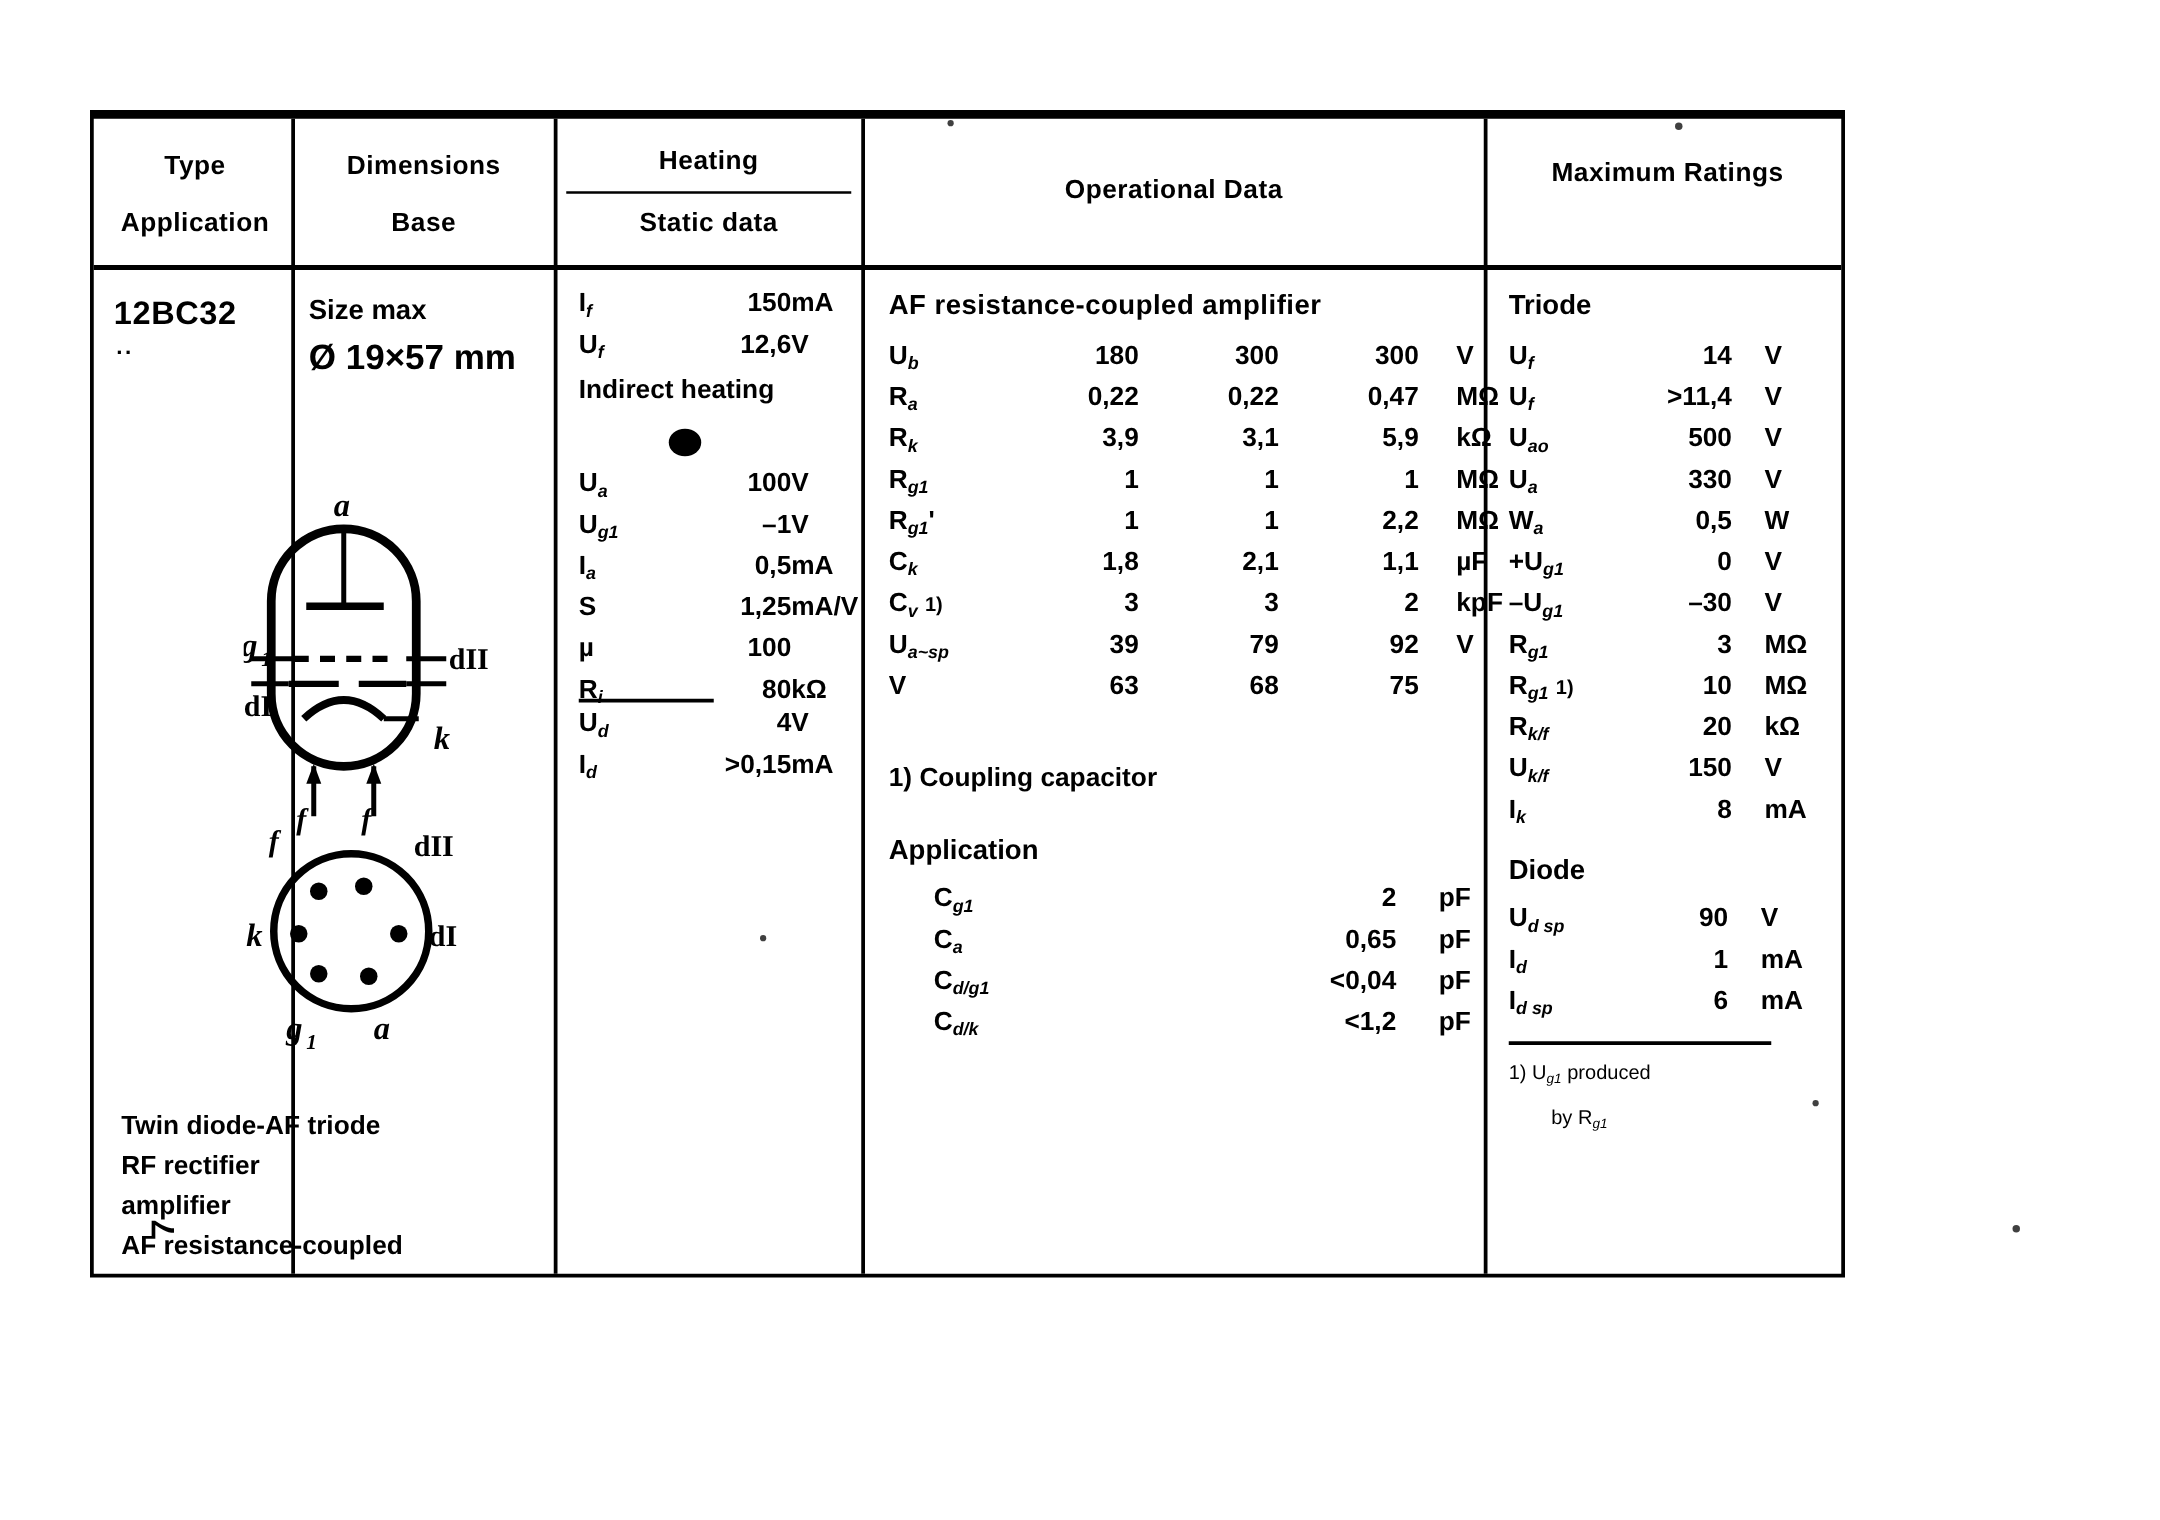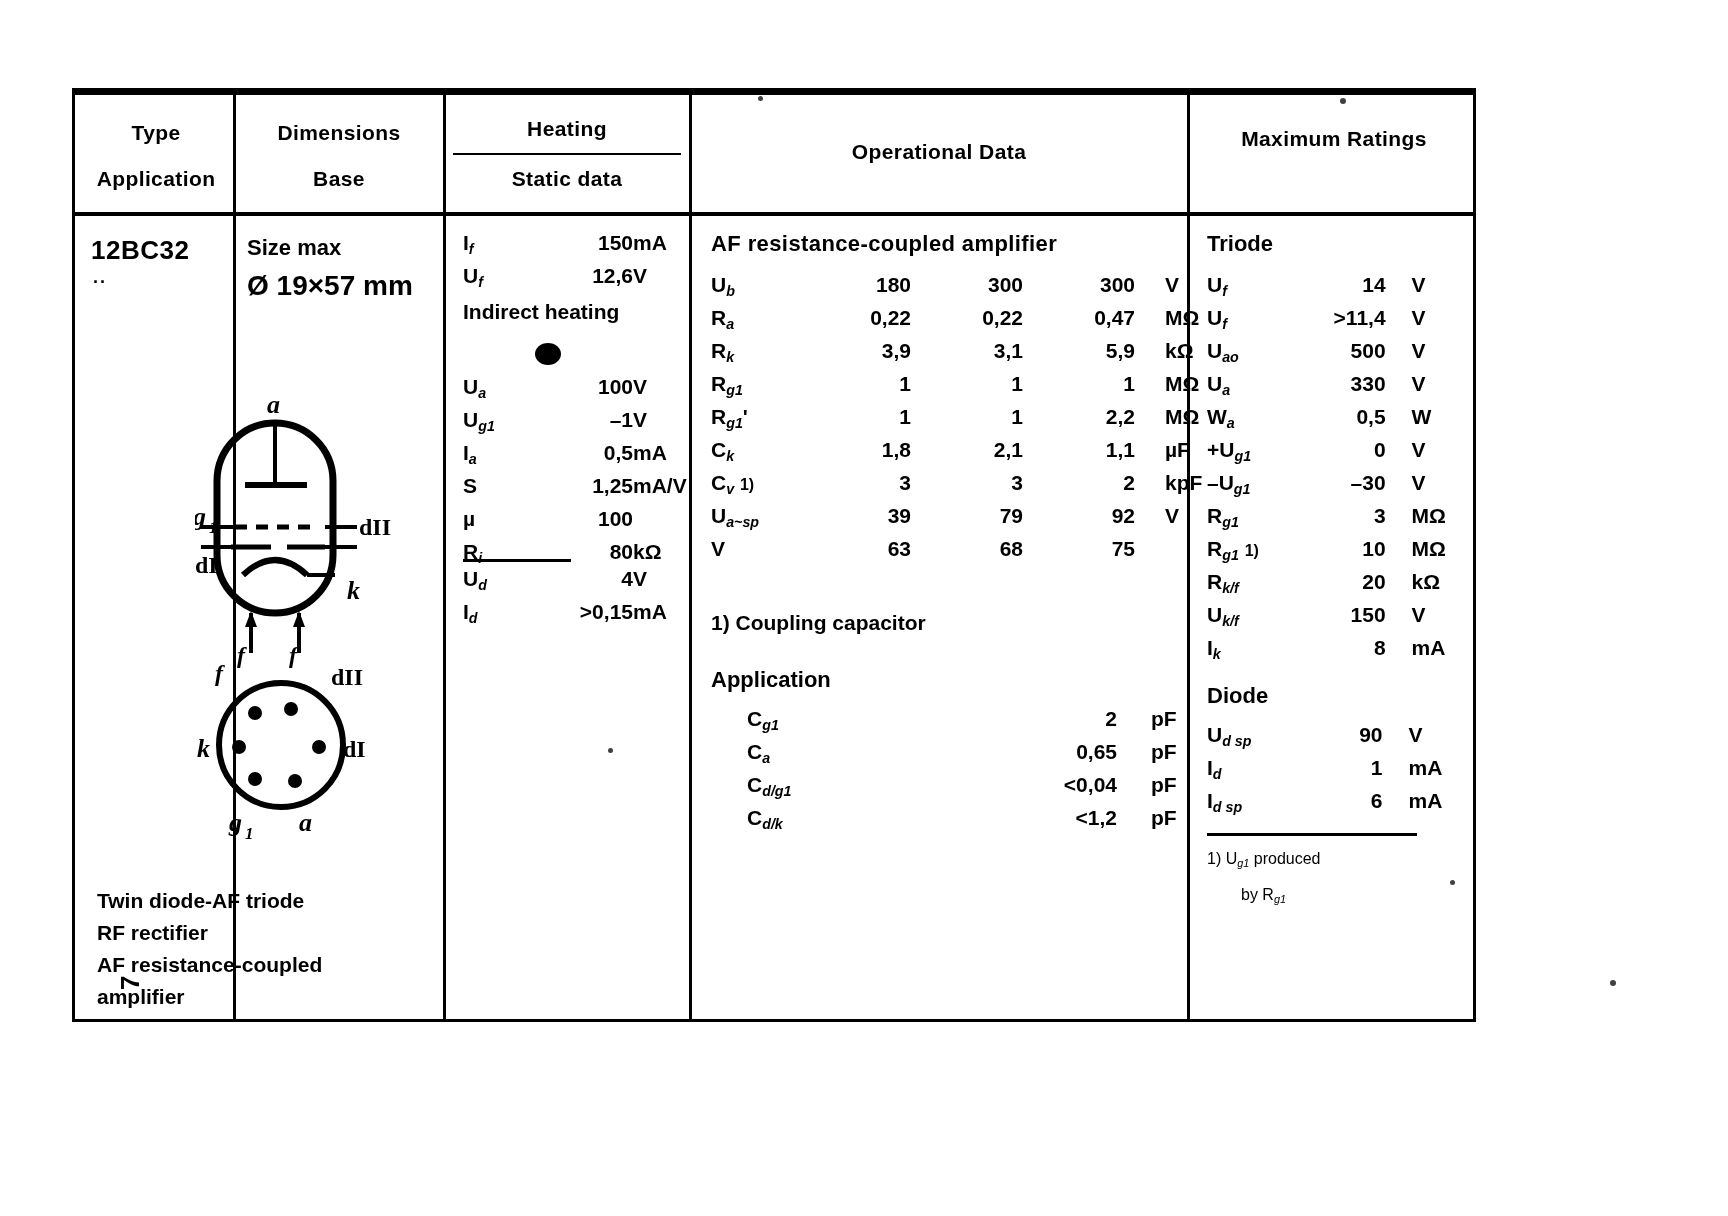--- a/index.html
+++ b/index.html
@@ -362,22 +362,22 @@
         <text x="148" y="382" font-family="Liberation Serif, serif" font-size="24" font-weight="bold">dI</text>
         <text x="34" y="456" font-family="Liberation Serif, serif" font-size="26" font-style="italic" font-weight="bold">g</text>
         <text x="50" y="464" font-family="Liberation Serif, serif" font-size="17" font-style="italic" font-weight="bold">1</text>
         <text x="104" y="456" font-family="Liberation Serif, serif" font-size="26" font-style="italic" font-weight="bold">a</text>
       </svg>
     </div>
 
     <div class="footnote-appl">
       <div>Twin diode-AF triode</div>
       <div>RF rectifier</div>
+      <div>amplifier</div>
       <div>AF resistance-coupled</div>
-      <div>amplifier</div>
     </div>
 
     <div class="page-number">7</div>
 
     <div class="dtable heat-tbl">
       <table>
         <tbody>
             <tr>
           <td class="sym">I<sub>f</sub></td>
           <td class="num">150</td>

